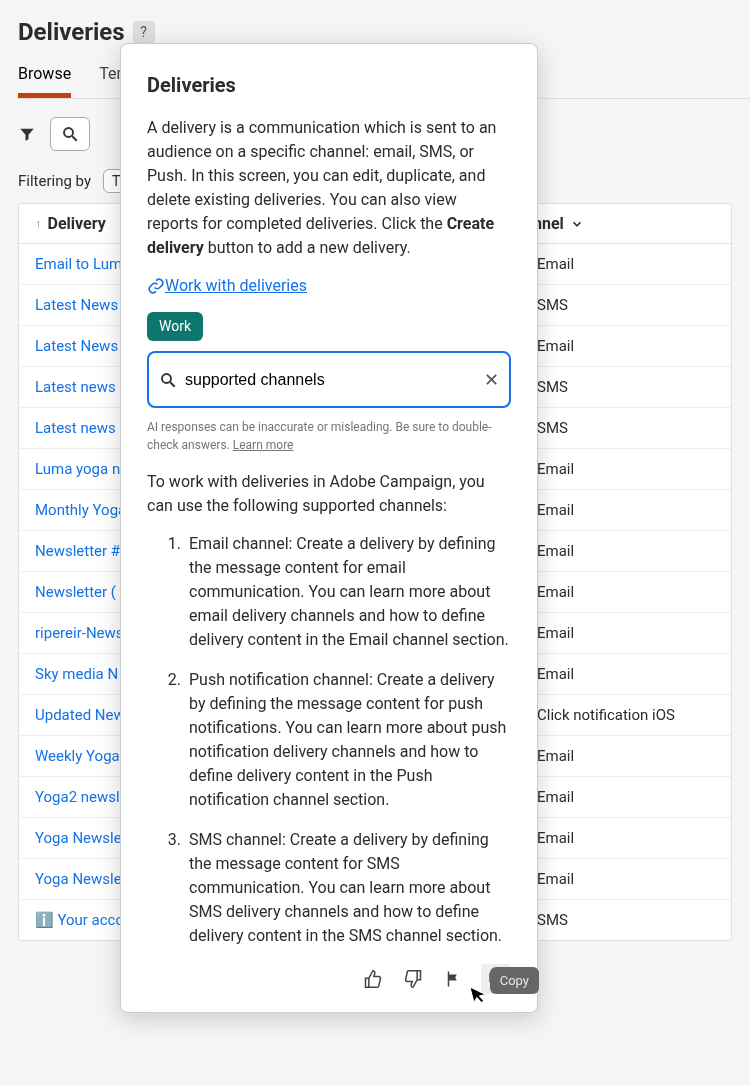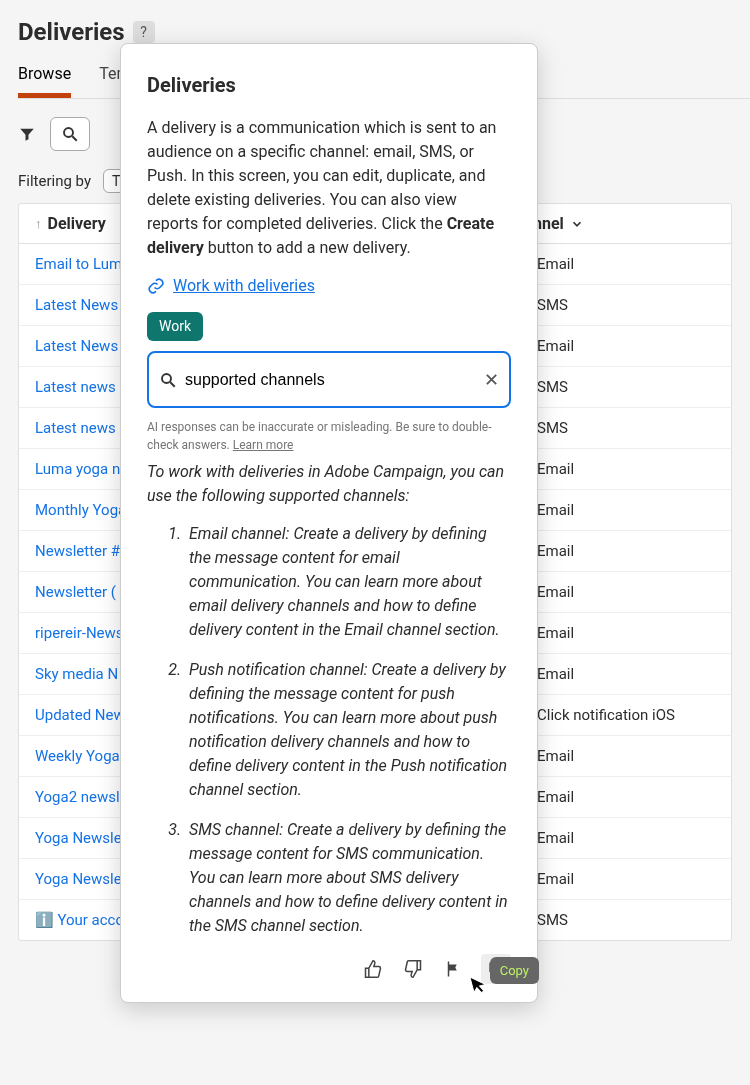--- a/index.html
+++ b/index.html
@@ -188,21 +188,20 @@
   .pop-title {
     font-size: 20px;
     font-weight: 700;
     margin-bottom: 16px;
   }
   .pop-desc  strong { font-weight: 700; }
   .pop-link-row {
     margin-top: 14px;
     display: flex;
     align-items: center;
-    gap: 8px;
   }
   .pop-link {
     color: #1473e6;
     text-decoration: underline;
     cursor: pointer;
   }
   .beta {
     display: inline-block;
     margin-top: 14px;
     background: #0f766e;
@@ -227,21 +226,21 @@
     outline: none;
     font-size: 16px;
   }
   .clear-x { cursor: pointer; font-size: 18px; color: #555; }
   .disclaimer {
     font-size: 12px;
     color: #767676;
     margin-top: 10px;
   }
   .disclaimer a { color: #767676; text-decoration: underline; cursor: pointer;}
-  .answer { margin-top: 6px; font-style: italic; }
+  .answer { margin-top: 16px; }
   .answer ol { padding-left: 38px; margin-top: 14px;}
   .answer li { margin-bottom: 16px; padding-left: 4px; }
   .answer-footer { margin-top: 6px; }
   .action-row {
     margin-top: 14px;
     display: flex;
     justify-content: flex-end;
     align-items: center;
     gap: 16px;
     position: relative;
@@ -260,21 +259,21 @@
     border-radius: 4px;
     padding: 4px;
     width: 30px;
     height: 30px;
   }
   .tooltip {
     position: absolute;
     right: -28px;
     bottom: 0px;
     background: #666;
-    color: #bef264;
+    color: #e5e5e5;
     font-size: 13px;
     padding: 4px 10px;
     border-radius: 6px;
   }
   .cursor-arrow {
     position: absolute;
     right: 24px;
     bottom: -10px;
     font-size: 18px;
     color: #000;

